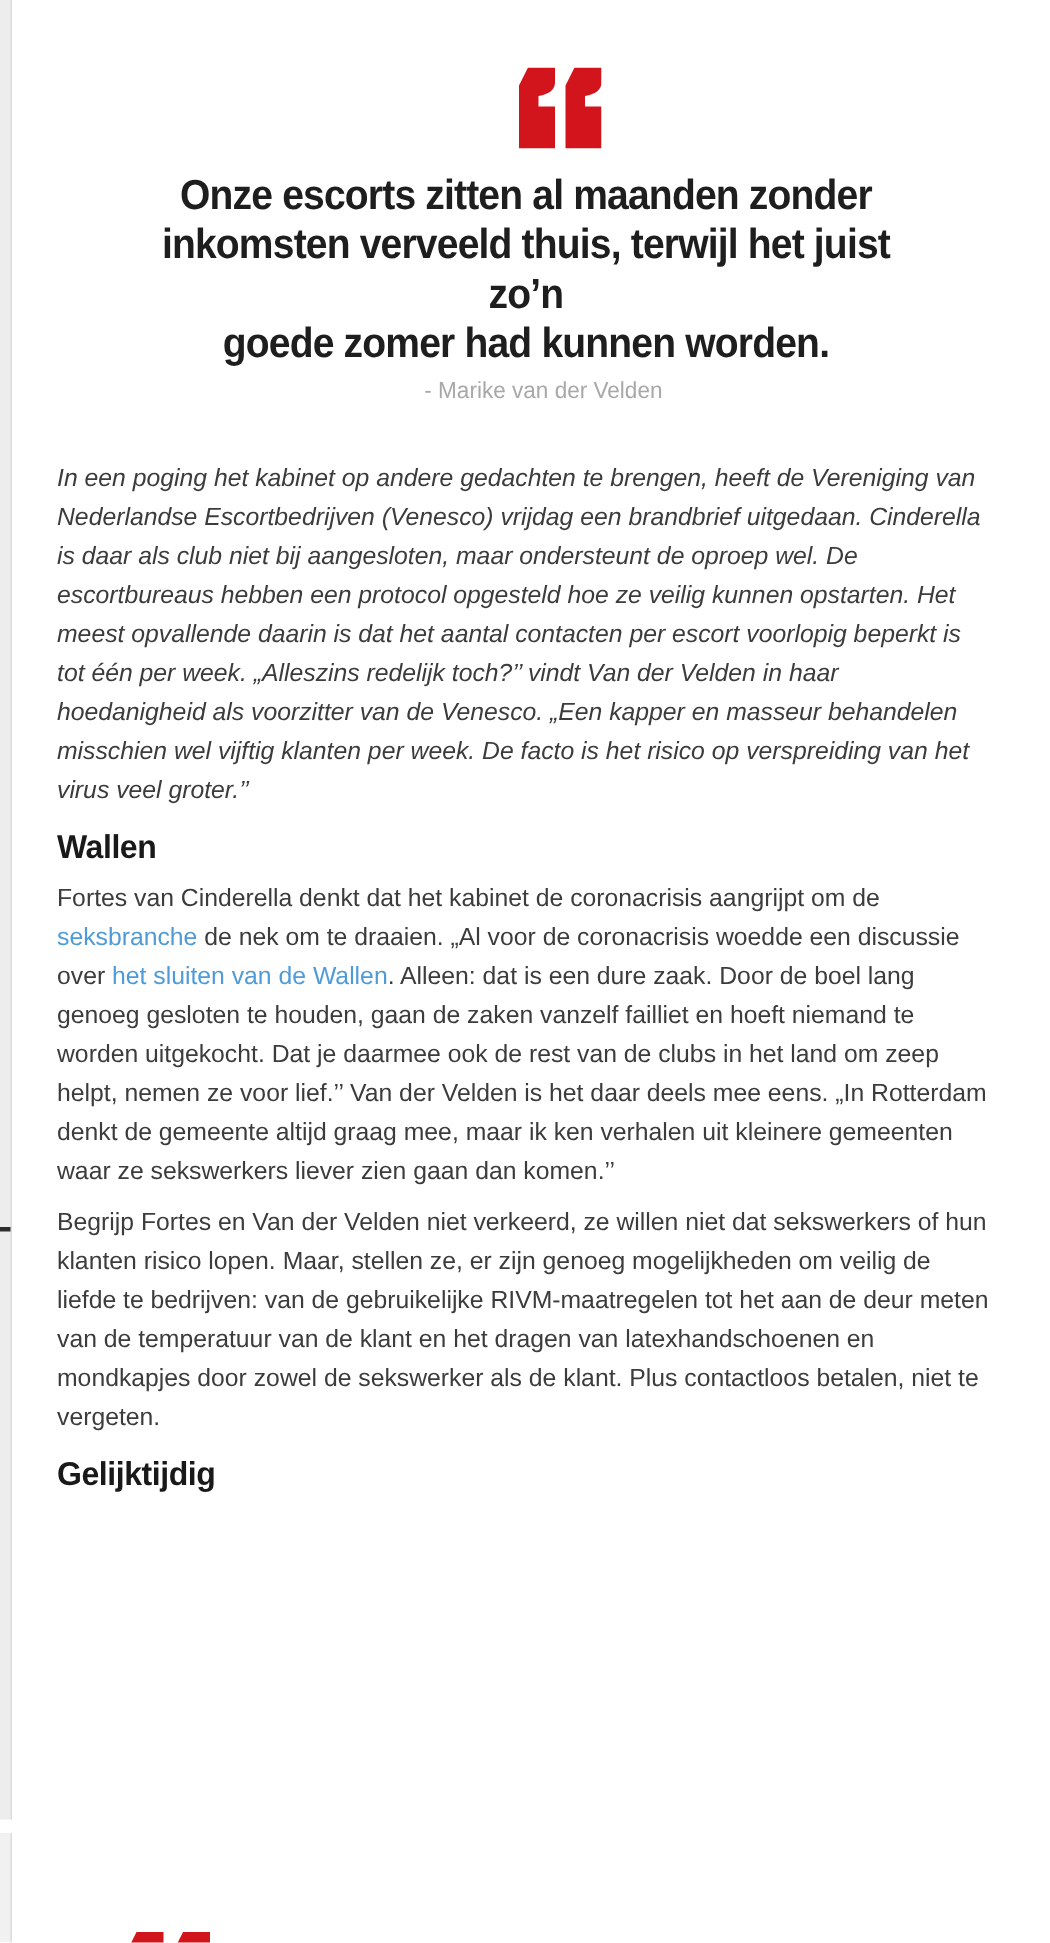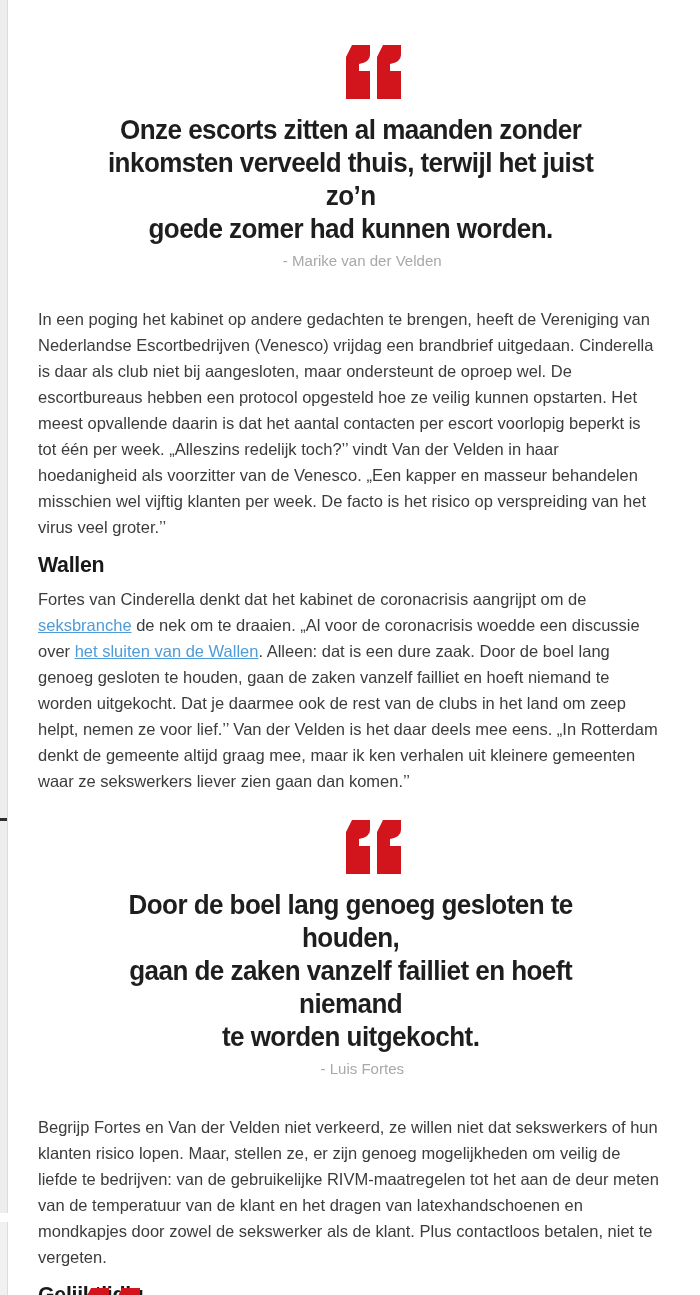--- a/index.html
+++ b/index.html
@@ -38,30 +38,30 @@
   }
   figcaption.attribution{
     margin-top:6px;font-size:15.5px;line-height:20px;
     color:var(--attribution-gray);
     transform:scaleX(0.97);transform-origin:left top;
   }
 
   p.body-par{
     margin:8px 0 0;font-size:16.5px;line-height:26px;color:var(--body-text);
   }
-  figure.pullquote + p.body-par{margin-top:35px;}
+  figure.pullquote + p.body-par{margin-top:35px;font-style:italic;}
   h2.section-heading + p.body-par{margin-top:8px;}
 
   h2.section-heading{
     margin:12px 0 0;font-size:22px;line-height:26px;font-weight:bold;
     color:var(--heading-text);letter-spacing:-0.3px;
     transform:scaleX(0.97);transform-origin:left top;
   }
 
-  a.inline-link{color:var(--link-blue);text-decoration:underline;cursor:pointer;}
+  a.inline-link{color:var(--link-blue);cursor:pointer;}
 
   .partial-quote{position:absolute;left:83px;top:1288px;line-height:0;}
 </style>
 </head>
 <body>
 
 <div class="edge-seg seg-a"></div>
 <div class="edge-seg seg-b"></div>
 <div class="edge-tick"></div>
 
@@ -72,30 +72,20 @@
           <path d="M8 0 L26 0 L26 10 Q26 17 15 19 L15 26 L26 26 L26 54 L2 54 L2 12 Z" transform="translate(31,0)" style="fill:var(--accent-red)"></path>
         </svg></div>
       <blockquote class="pullquote-text">Onze escorts zitten al maanden zonder
 inkomsten verveeld thuis, terwijl het juist zo’n
 goede zomer had kunnen worden.</blockquote>
       <figcaption class="attribution">- Marike van der Velden</figcaption>
     </figure>
     <p class="body-par"><span>In een poging het kabinet op andere gedachten te brengen, heeft de Vereniging van Nederlandse Escortbedrijven (Venesco) vrijdag een brandbrief uitgedaan. Cinderella is daar als club niet bij aangesloten, maar ondersteunt de oproep wel. De escortbureaus hebben een protocol opgesteld hoe ze veilig kunnen opstarten. Het meest opvallende daarin is dat het aantal contacten per escort voorlopig beperkt is tot één per week. „Alleszins redelijk toch?’’ vindt Van der Velden in haar hoedanigheid als voorzitter van de Venesco. „Een kapper en masseur behandelen misschien wel vijftig klanten per week. De facto is het risico op verspreiding van het virus veel groter.’’</span></p>
     <h2 class="section-heading">Wallen</h2>
     <p class="body-par"><span>Fortes van Cinderella denkt dat het kabinet de coronacrisis aangrijpt om de </span><a class="inline-link">seksbranche</a><span> de nek om te draaien. „Al voor de coronacrisis woedde een discussie over </span><a class="inline-link">het sluiten van de Wallen</a><span>. Alleen: dat is een dure zaak. Door de boel lang genoeg gesloten te houden, gaan de zaken vanzelf failliet en hoeft niemand te worden uitgekocht. Dat je daarmee ook de rest van de clubs in het land om zeep helpt, nemen ze voor lief.’’ Van der Velden is het daar deels mee eens. „In Rotterdam denkt de gemeente altijd graag mee, maar ik ken verhalen uit kleinere gemeenten waar ze sekswerkers liever zien gaan dan komen.’’</span></p>
-    <figure class="pullquote">
-      <div class="quote-icon"><svg width="57" height="54" viewBox="0 0 57 54" xmlns="http://www.w3.org/2000/svg">
-          <path d="M8 0 L26 0 L26 10 Q26 17 15 19 L15 26 L26 26 L26 54 L2 54 L2 12 Z" style="fill:var(--accent-red)"></path>
-          <path d="M8 0 L26 0 L26 10 Q26 17 15 19 L15 26 L26 26 L26 54 L2 54 L2 12 Z" transform="translate(31,0)" style="fill:var(--accent-red)"></path>
-        </svg></div>
-      <blockquote class="pullquote-text">Door de boel lang genoeg gesloten te houden,
-gaan de zaken vanzelf failliet en hoeft niemand
-te worden uitgekocht.</blockquote>
-      <figcaption class="attribution">- Luis Fortes</figcaption>
-    </figure>
     <p class="body-par"><span>Begrijp Fortes en Van der Velden niet verkeerd, ze willen niet dat sekswerkers of hun klanten risico lopen. Maar, stellen ze, er zijn genoeg mogelijkheden om veilig de liefde te bedrijven: van de gebruikelijke RIVM-maatregelen tot het aan de deur meten van de temperatuur van de klant en het dragen van latexhandschoenen en mondkapjes door zowel de sekswerker als de klant. Plus contactloos betalen, niet te vergeten.</span></p>
     <h2 class="section-heading">Gelijktijdig</h2>
   </main>
 
 <div class="partial-quote"><svg width="57" height="54" viewBox="0 0 57 54" xmlns="http://www.w3.org/2000/svg">
       <path d="M8 0 L26 0 L26 10 Q26 17 15 19 L15 26 L26 26 L26 54 L2 54 L2 12 Z" style="fill:var(--accent-red)"></path>
       <path d="M8 0 L26 0 L26 10 Q26 17 15 19 L15 26 L26 26 L26 54 L2 54 L2 12 Z" transform="translate(31,0)" style="fill:var(--accent-red)"></path>
     </svg></div>
 
 </body></html>

